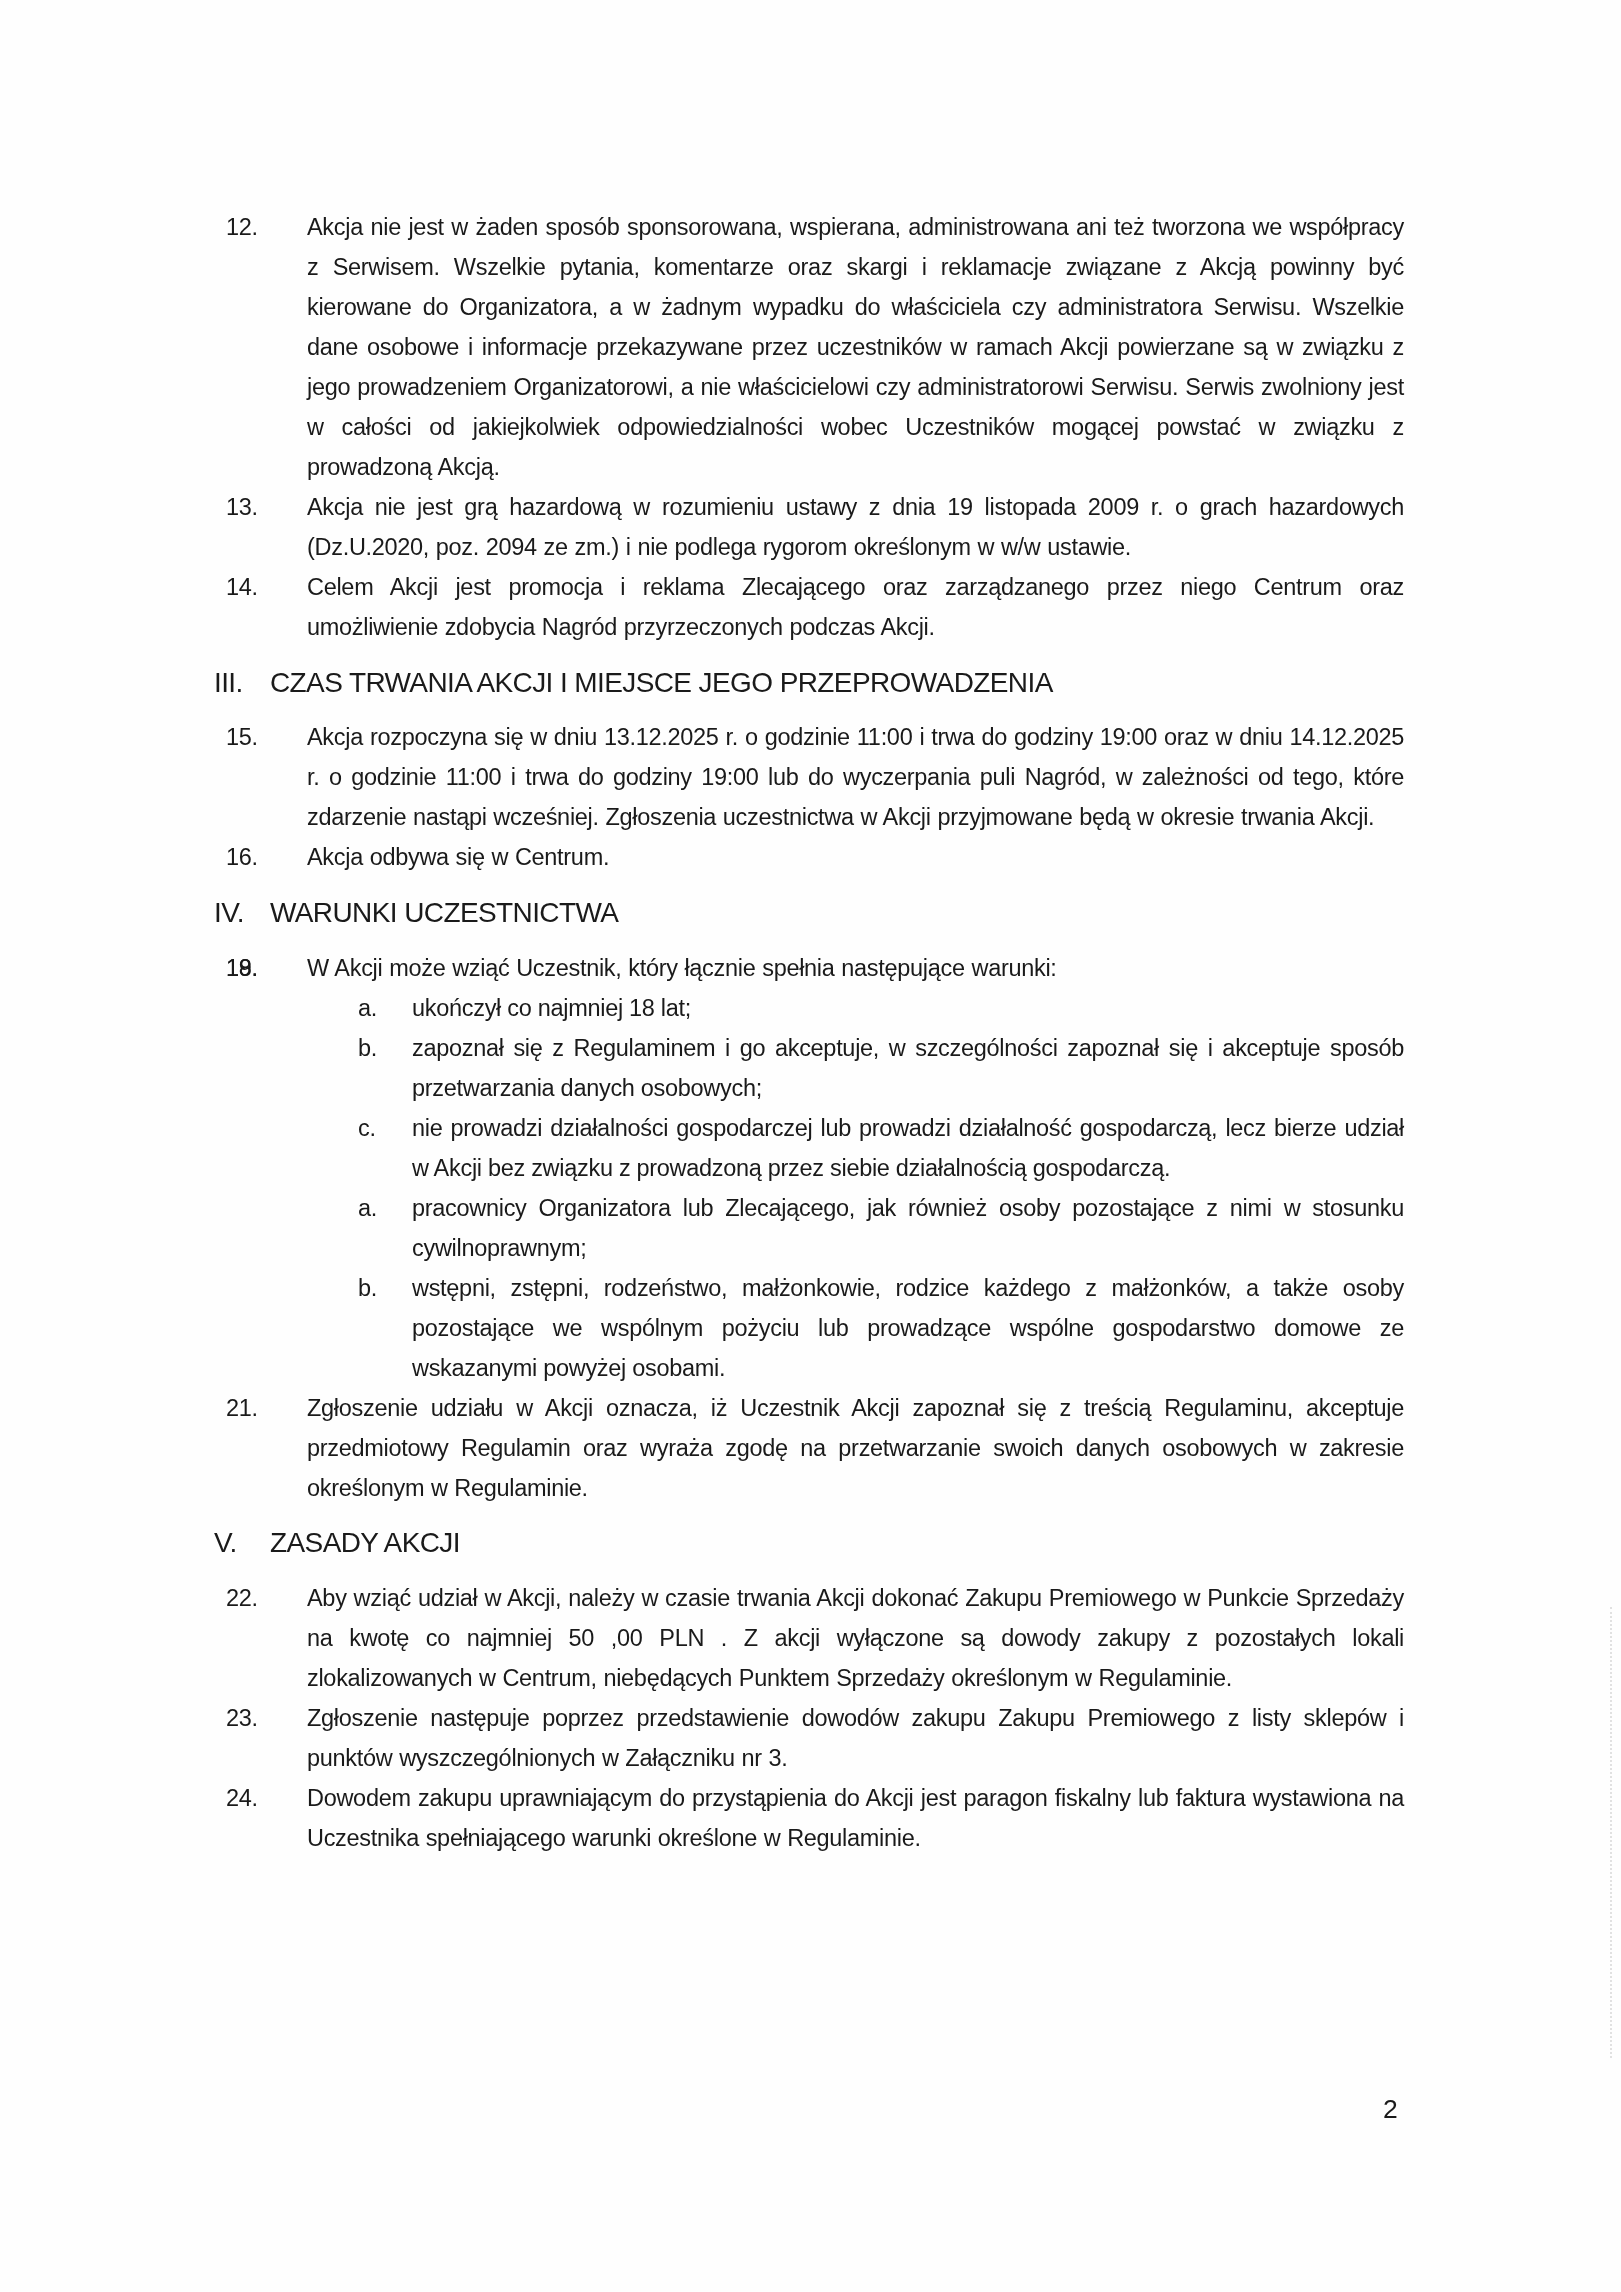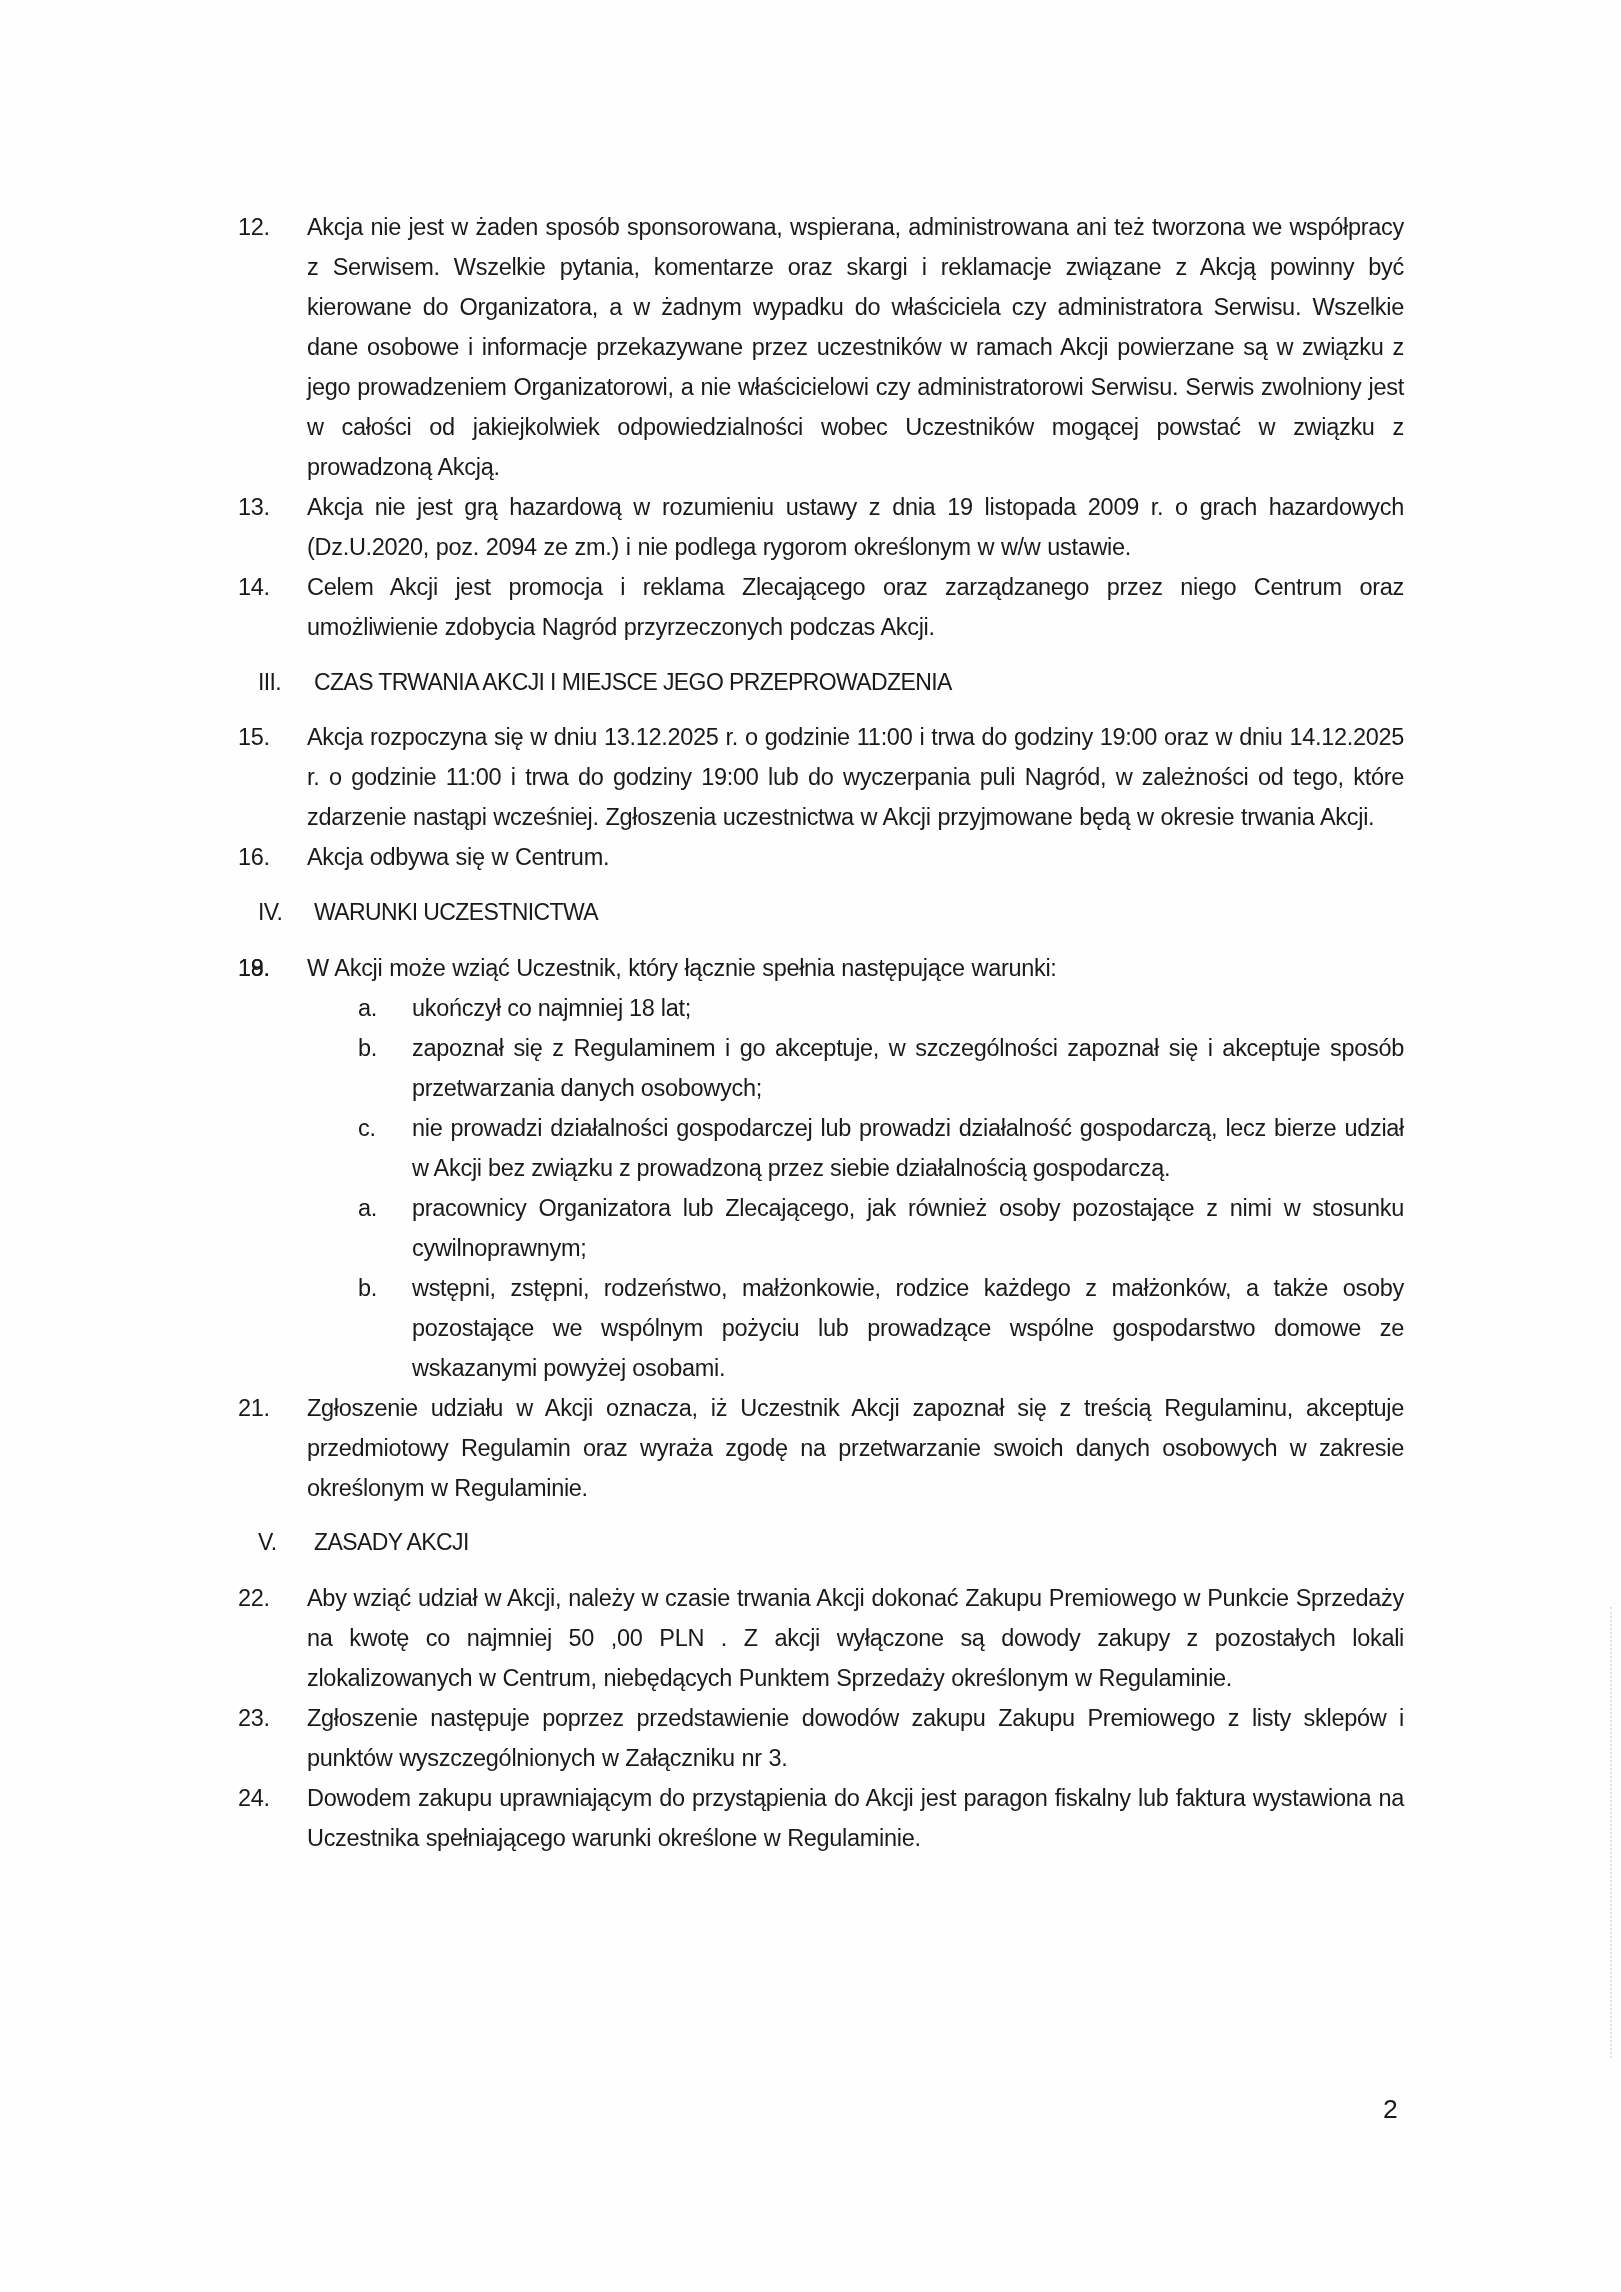--- a/index.html
+++ b/index.html
@@ -2,26 +2,26 @@
 <html><head>
 <meta charset="utf-8">
 <style>
   html, body { margin:0; padding:0; background:#ffffff; }
   body { width:1621px; height:2293px; position:relative; overflow:hidden;
          font-family:"Liberation Sans", sans-serif; color:#1a1a1a; }
   .page { position:absolute; left:0; top:0; width:1621px; height:2293px; background:#fefefe; }
   .content { position:absolute; left:214px; top:207px; width:1190px; }
   .item { position:relative; padding-left:93px; font-size:23.5px; line-height:40px;
           text-align:justify; letter-spacing:-0.3px; word-spacing:0.5px; }
-  .item .num { position:absolute; left:24px; top:0; }
+  .item .num { position:absolute; left:12px; top:0; }
   .sub { position:relative; padding-left:198px; font-size:23.5px; line-height:40px;
          text-align:justify; letter-spacing:-0.3px; }
   .sub .num { position:absolute; left:144px; top:0; }
-  .section { position:relative; padding-left:56px; font-size:23px; line-height:39px;
-             letter-spacing:-0.6px; margin-top:15.7px; margin-bottom:15.7px;margin-left:44px; }
+  .section { position:relative; padding-left:56px; font-size:28px; line-height:39px;
+             letter-spacing:-0.6px; margin-top:15.7px; margin-bottom:15.7px; }
   .section .num { position:absolute; left:0; top:0; }
   .pagenum { position:absolute; left:1383px; top:2094px; font-size:26.5px; }
   .edge-marks { position:absolute; left:1610px; top:1607px; width:2px; height:451px;
                 border-left:2px dotted #cfcfcf; opacity:0.6; }
 </style>
 </head>
 <body>
 
 <div class="page">
   <div class="content">

